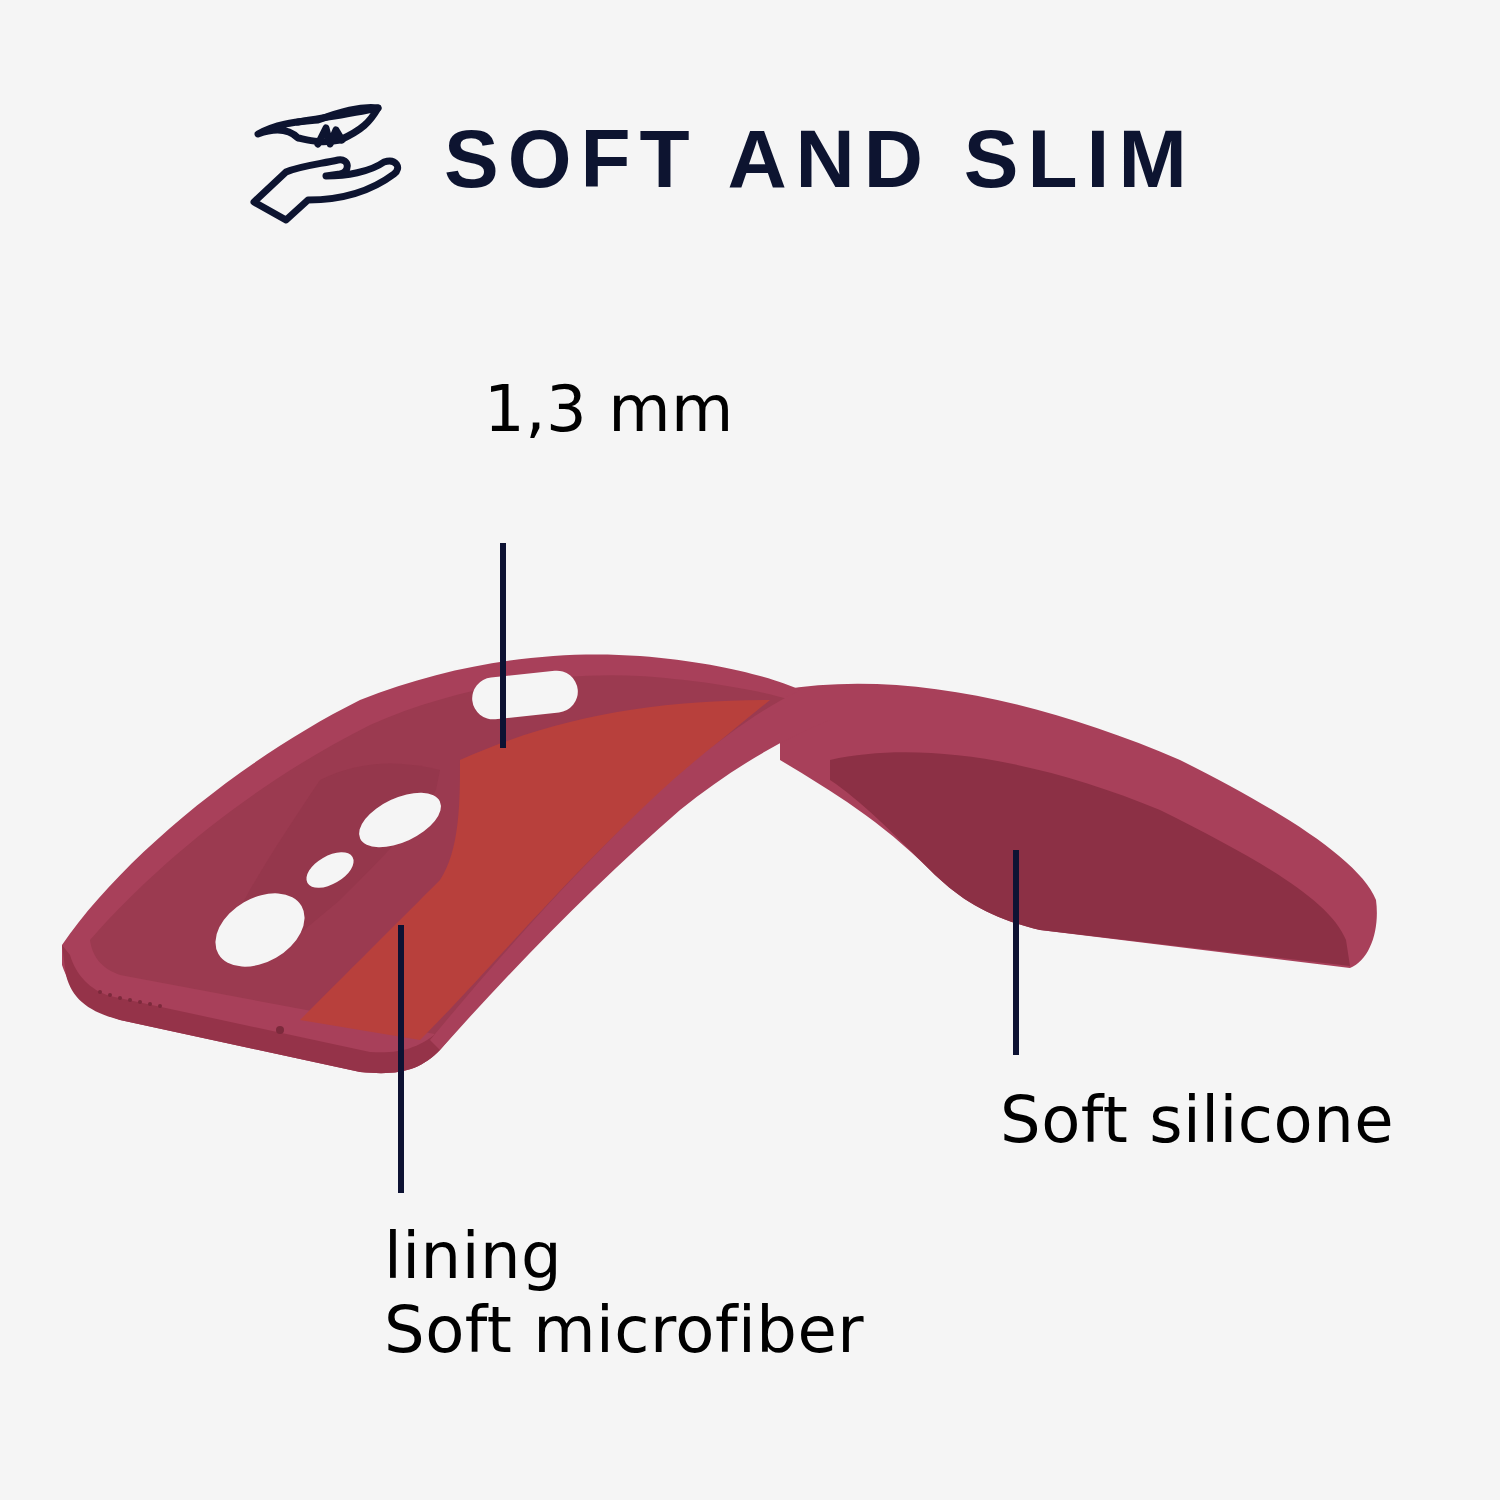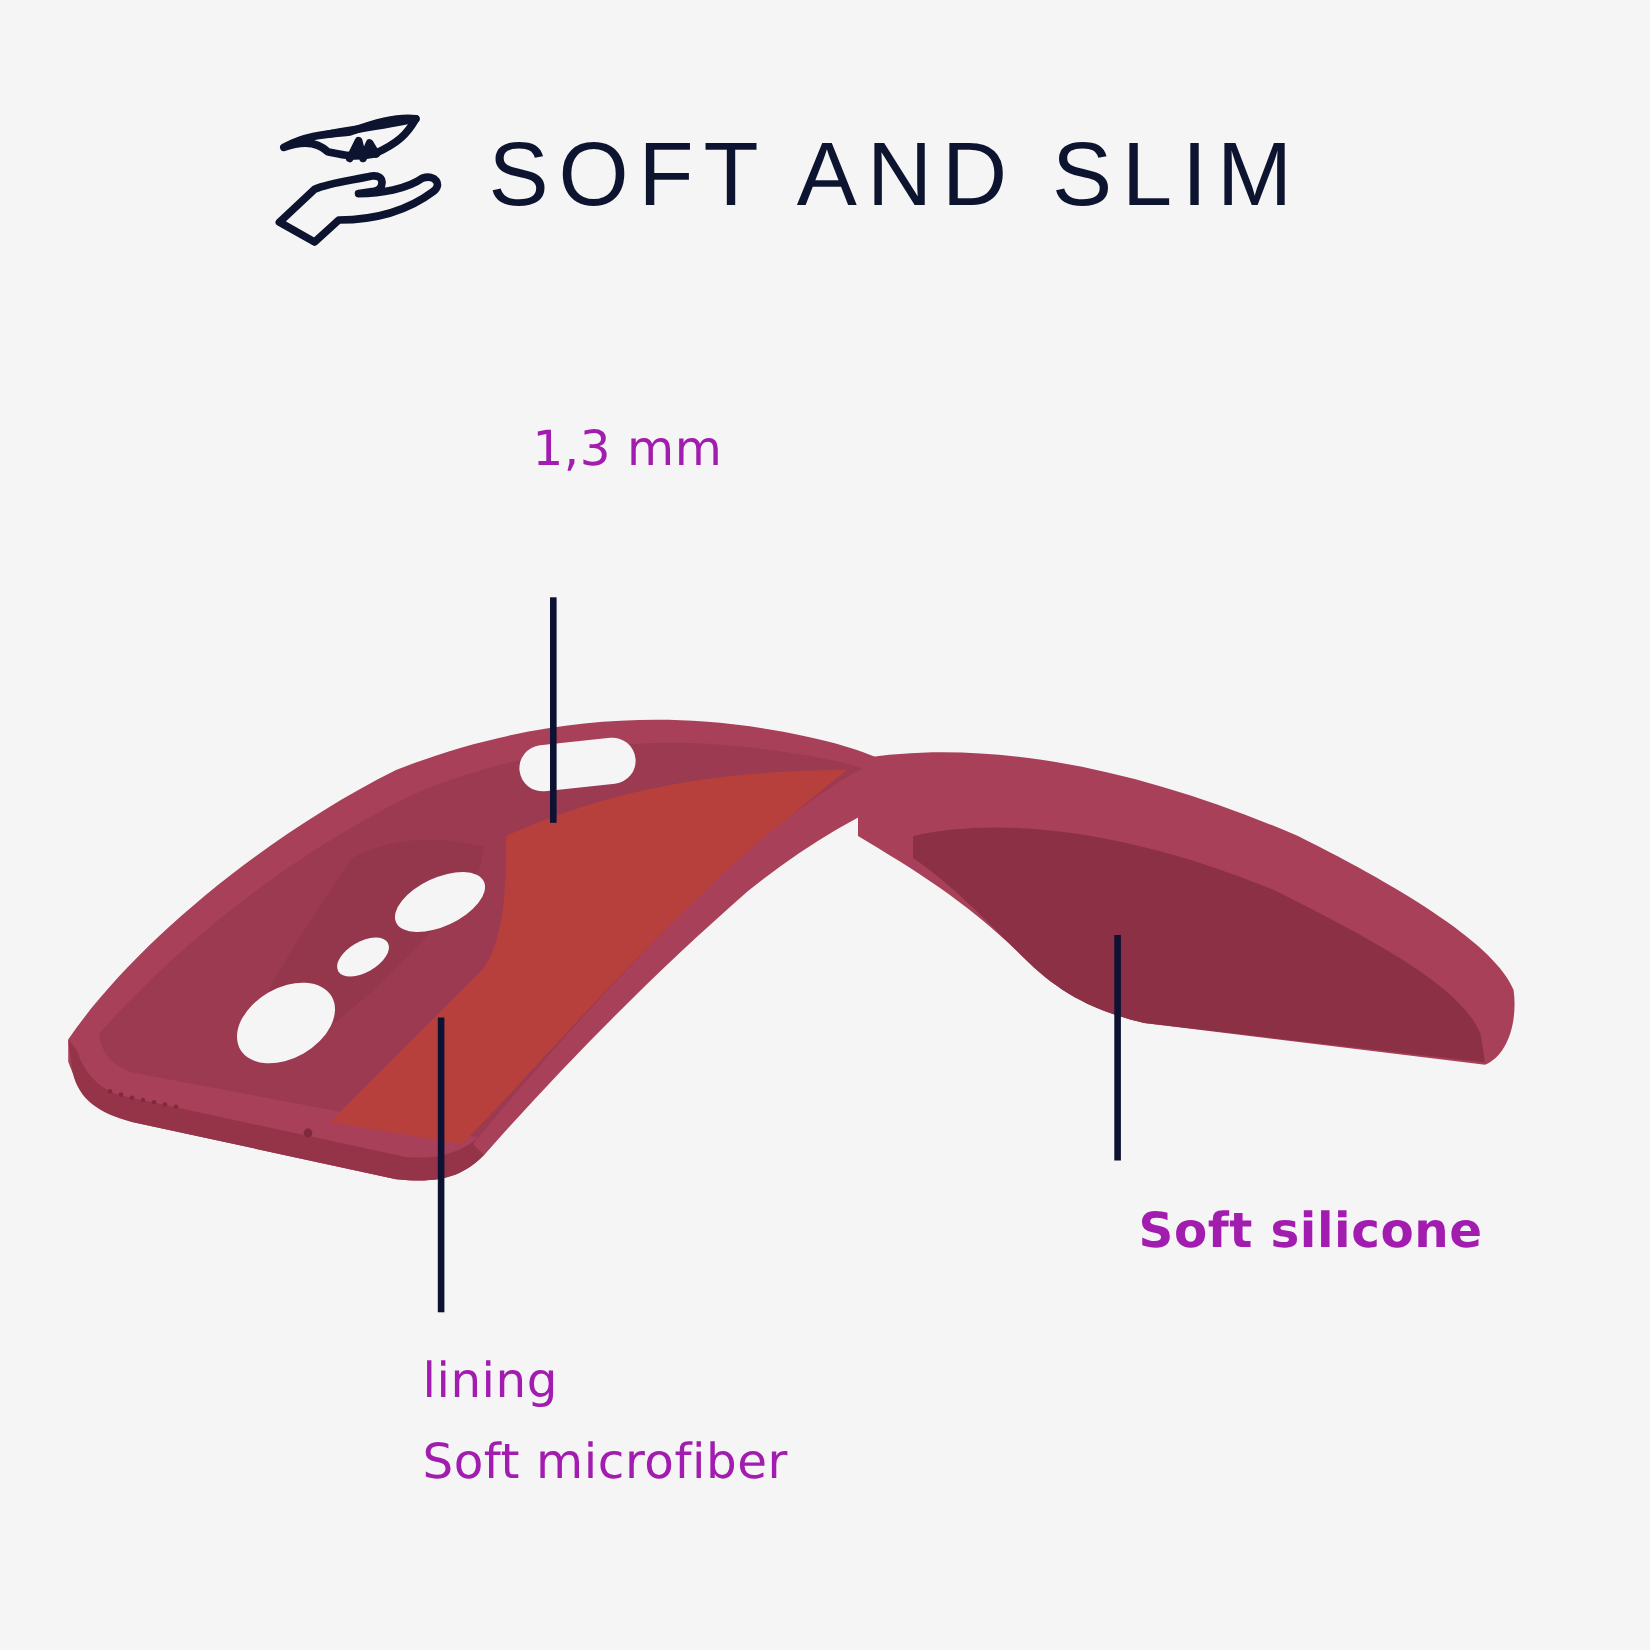--- a/index.html
+++ b/index.html
@@ -5,32 +5,32 @@
     html, body { margin: 0; padding: 0; }
     body {
       width: 1500px; height: 1500px; position: relative; overflow: hidden;
       background: #f5f5f5;
       font-family: "Liberation Sans", "DejaVu Sans", sans-serif;
       color: #0d1233;
     }
     .header-icon { position: absolute; left: 250px; top: 92px; width: 155px; height: 135px; }
     .title {
       position: absolute; left: 444px; top: 118px;
-      font-family: "Liberation Sans", sans-serif; font-weight: 400;
+      font-family: "Liberation Sans", sans-serif; font-weight: 700;
       font-size: 82px; letter-spacing: 9px; color: #0d1430; line-height: 1;
       white-space: nowrap;
     }
     .label {
       position: absolute; font-family: "DejaVu Sans", sans-serif;
-      font-size: 44px; line-height: 74px; color: #a21caf; white-space: nowrap;
+      font-size: 64px; line-height: 74px; color: #000000; white-space: nowrap;
       letter-spacing: 0.5px;
     }
     .label div { display: block; }
     .label-thickness { left: 484px; top: 372px; }
-    .label-silicone { left: 1035px; top: 1083px; font-weight: bold; }
+    .label-silicone { left: 1000px; top: 1083px; }
     .label-microfiber { left: 384px; top: 1219px; }
     .case-art { position: absolute; left: 0; top: 0; width: 1500px; height: 1500px; }
     .leader { position: absolute; width: 6px; background: #0d1233; }
     .leader-thickness { left: 500px; top: 543px; height: 205px; }
     .leader-microfiber { left: 398px; top: 925px; height: 268px; }
     .leader-silicone { left: 1013px; top: 850px; height: 205px; }
   </style>
 </head>
 <body>
 

